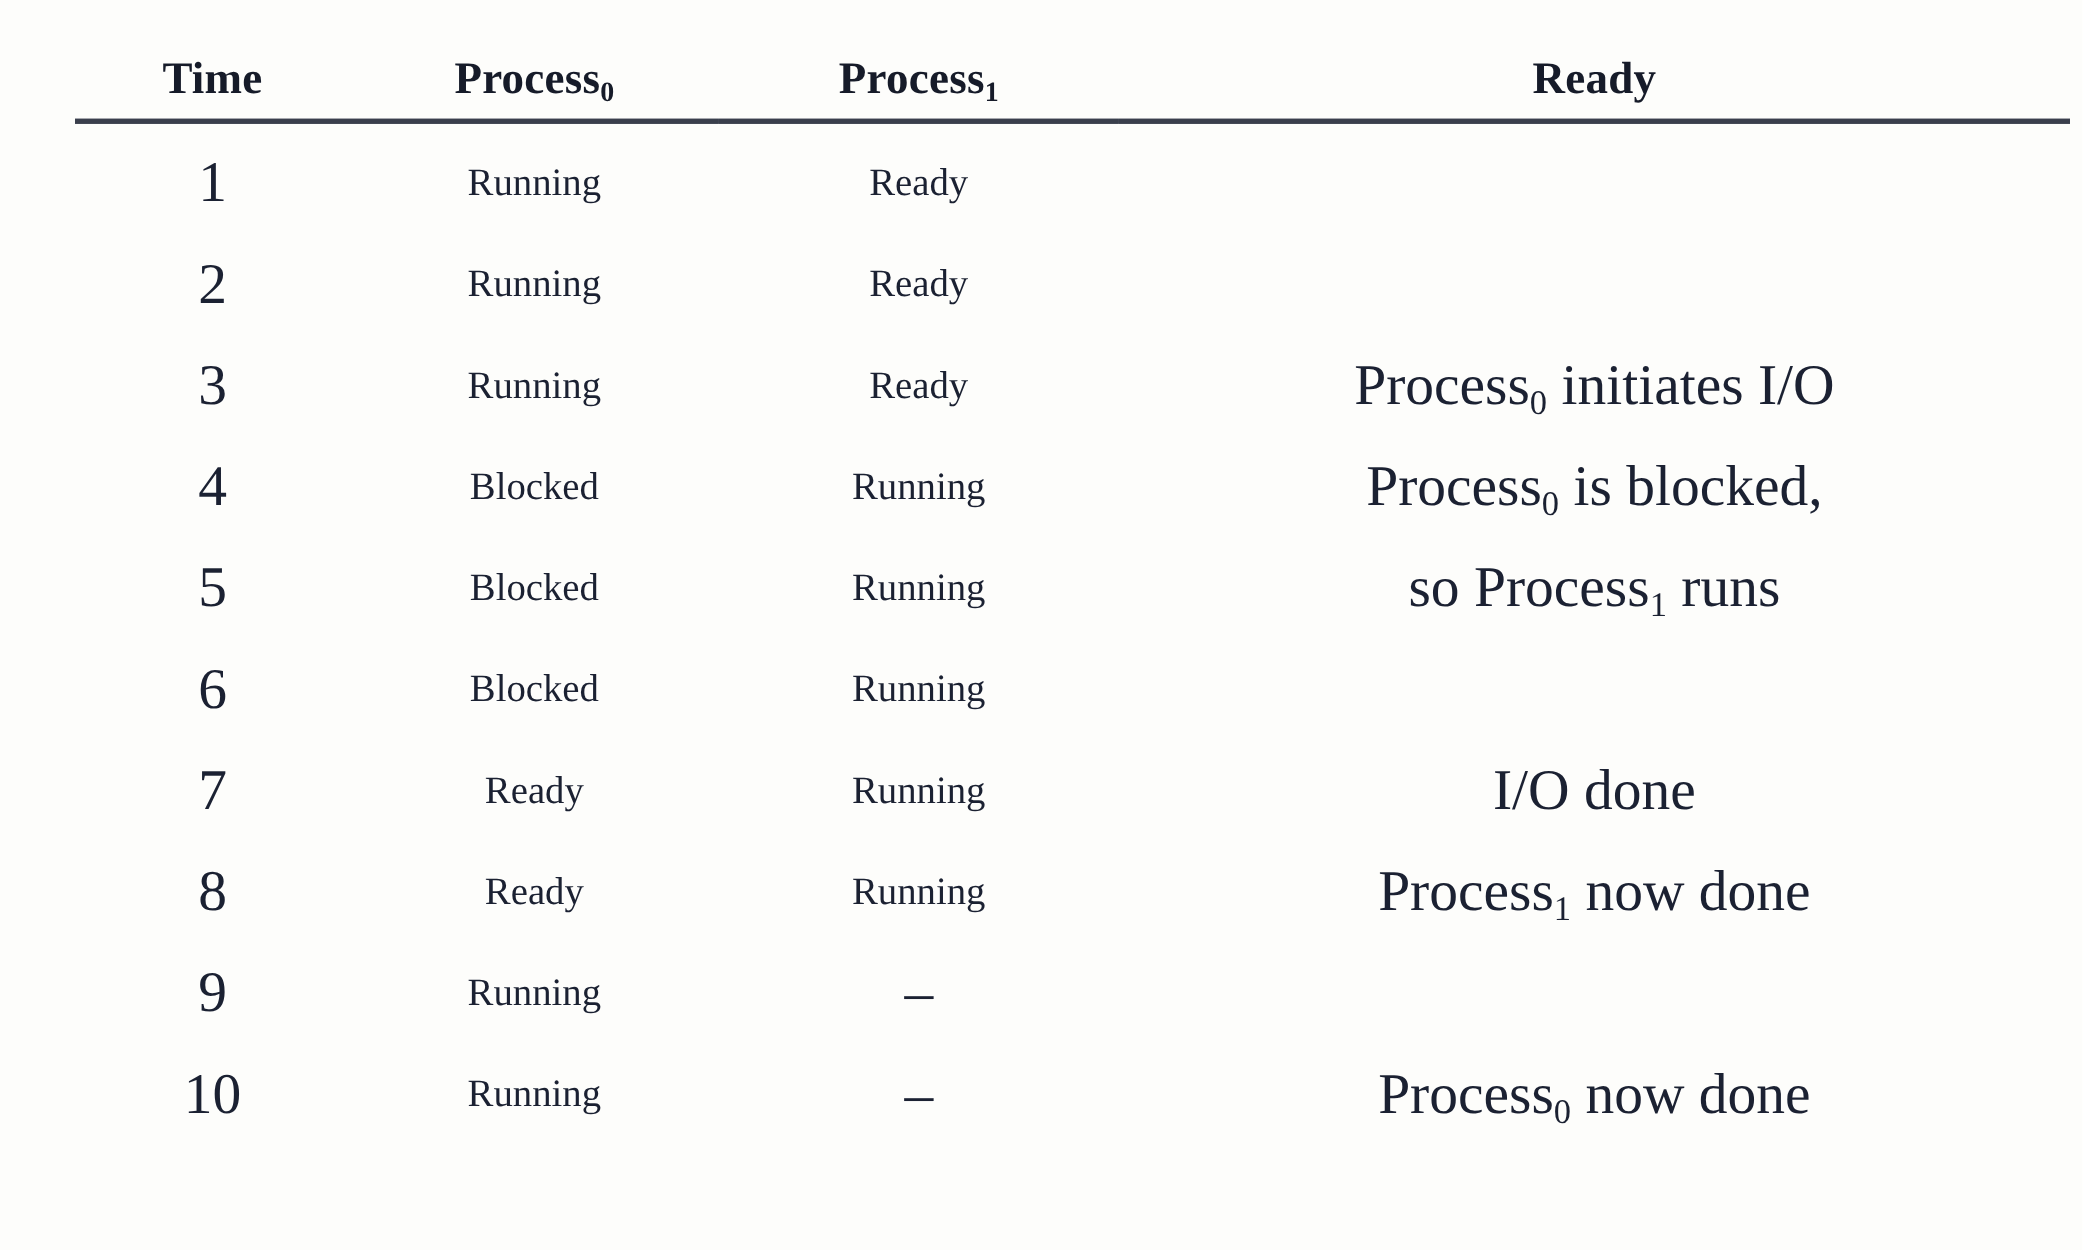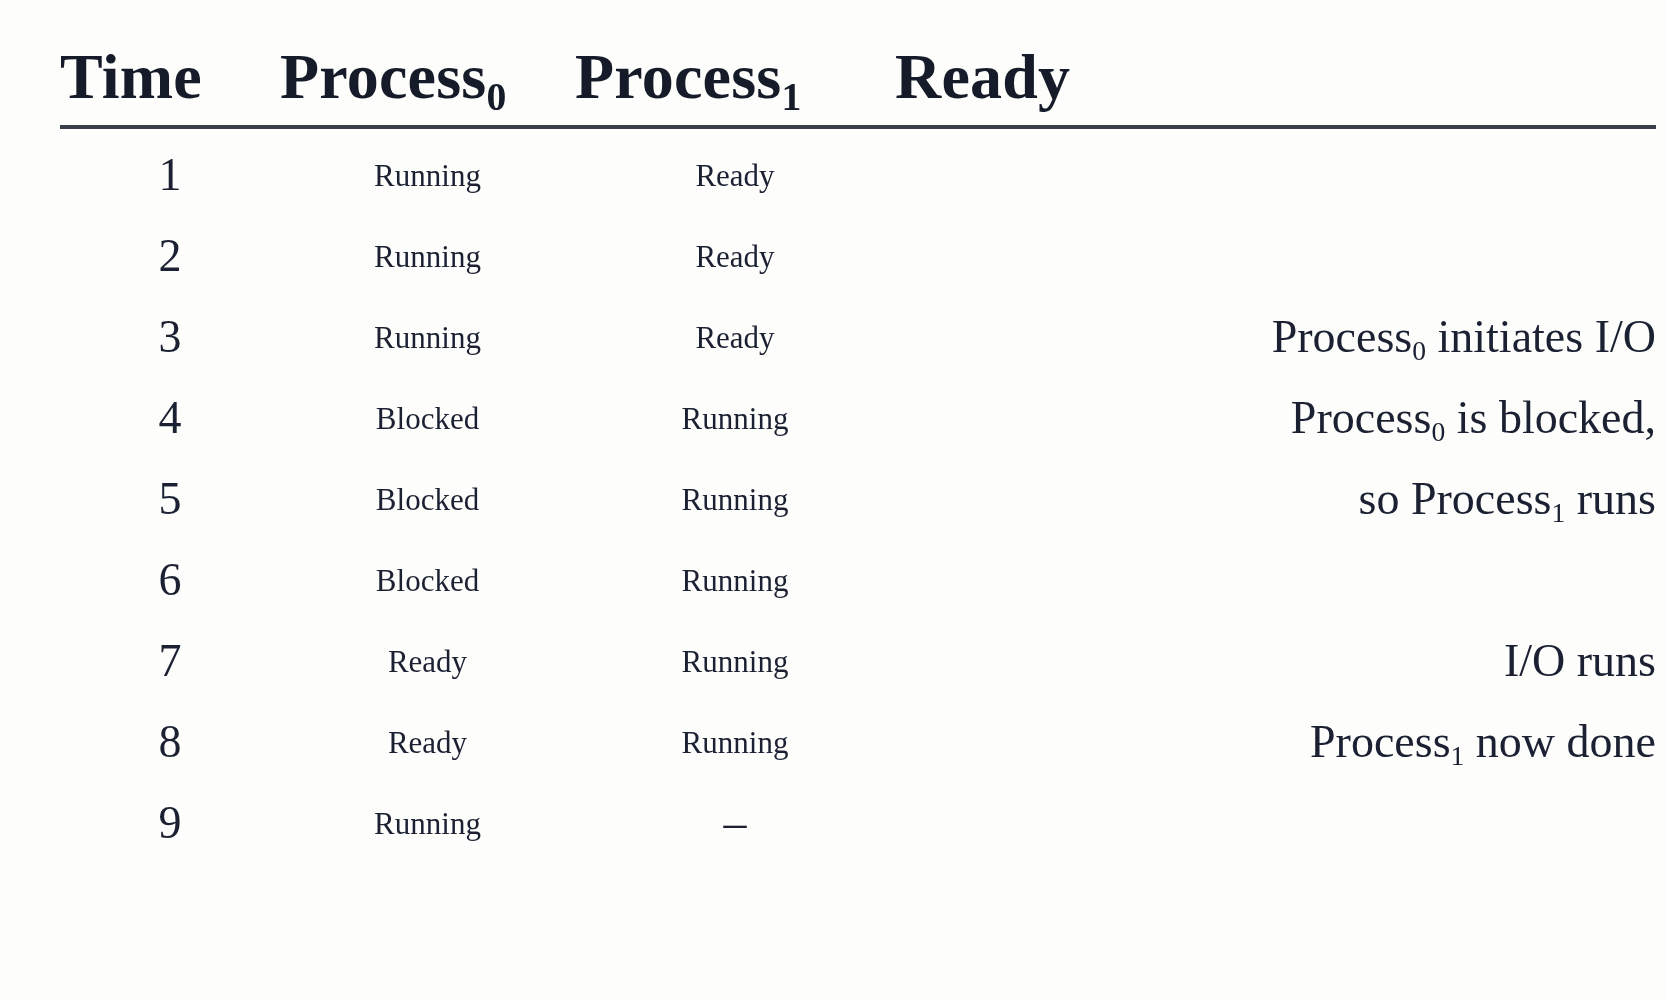--- a/index.html
+++ b/index.html
@@ -27,23 +27,23 @@
     table-layout: fixed;
   }
   #trace-table col.c-time   { width: 220px; }
   #trace-table col.c-p0     { width: 295px; }
   #trace-table col.c-p1     { width: 320px; }
   #trace-table col.c-notes  { width: 761px; }
 
   
   thead th {
     font-weight: bold;
-    font-size: 64px;
+    font-size: 36px;
     line-height: 1.04;
-    text-align: left;
+    text-align: center;
     padding: 0 0 14px 0;
     vertical-align: bottom;
     letter-spacing: 0.2px;
     color: #161b29;
     white-space: nowrap;
   }
   thead tr {
     border-bottom: 4px solid #3a3f4c;
   }
   .sub {
@@ -60,21 +60,21 @@
     line-height: 1.0;
     text-align: center;
     padding: 6px 0 6px 0;
     height: 69px;
     vertical-align: middle;
     white-space: nowrap;
     color: #1b2132;
   }
   tbody tr:first-child td { padding-top: 12px; }
   td.time  { font-size: 46px; }
-  td.notes { font-size: 46px; text-align: right; }
+  td.notes { font-size: 46px; }
   td.notes .sub,
   td.state .sub {
     font-weight: normal;
     font-size: 0.60em;
     top: 0.30em;
   }
   td.dash { font-size: 46px; letter-spacing: 0; }
 </style>
 </head>
 <body>
@@ -130,30 +130,36 @@
         <tr>
           <td class="time">6</td>
           <td class="state">Blocked</td>
           <td class="state">Running</td>
           <td class="notes"></td>
         </tr>
         <tr>
           <td class="time">7</td>
           <td class="state">Ready</td>
           <td class="state">Running</td>
-          <td class="notes">I/O runs</td>
+          <td class="notes">I/O done</td>
         </tr>
         <tr>
           <td class="time">8</td>
           <td class="state">Ready</td>
           <td class="state">Running</td>
           <td class="notes">Process<span class="sub">1</span> now done</td>
         </tr>
         <tr>
           <td class="time">9</td>
           <td class="state">Running</td>
           <td class="state dash">–</td>
           <td class="notes"></td>
         </tr>
+        <tr>
+          <td class="time">10</td>
+          <td class="state">Running</td>
+          <td class="state dash">–</td>
+          <td class="notes">Process<span class="sub">0</span> now done</td>
+        </tr>
       </tbody>
   </table>
 
 </div>
 
 </body></html>

